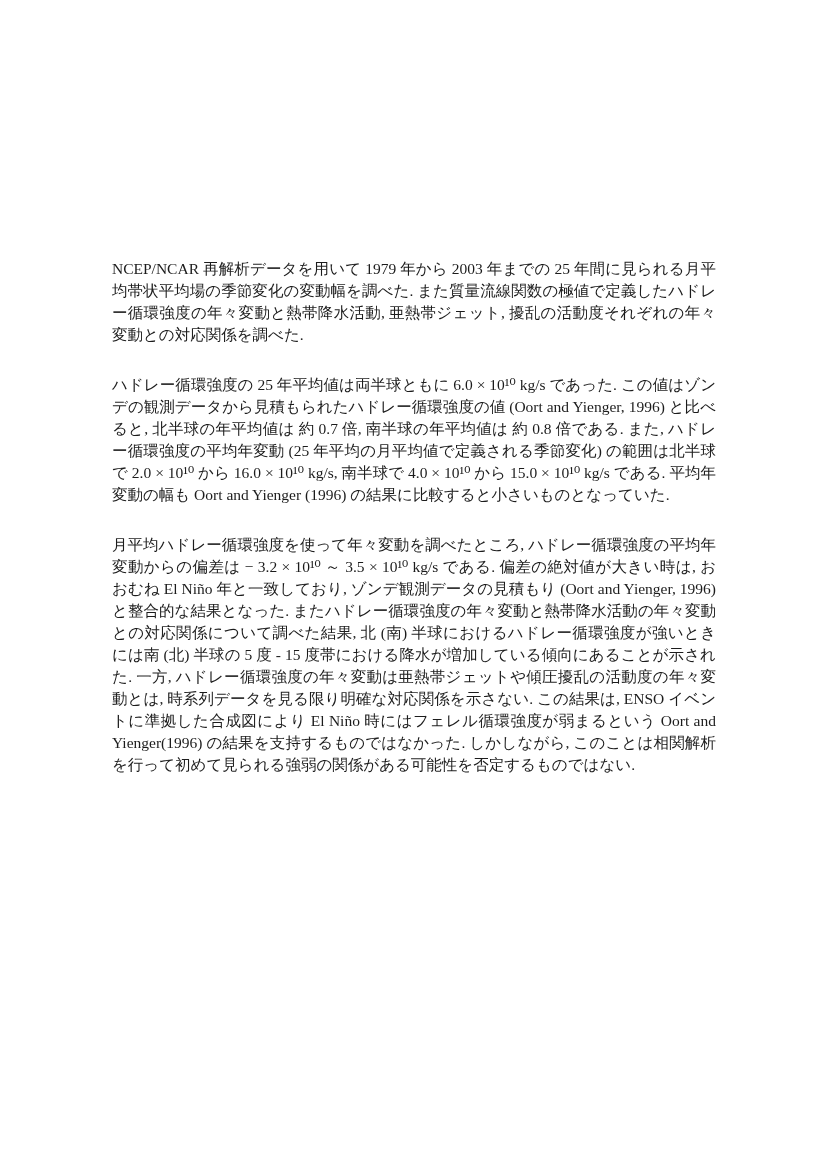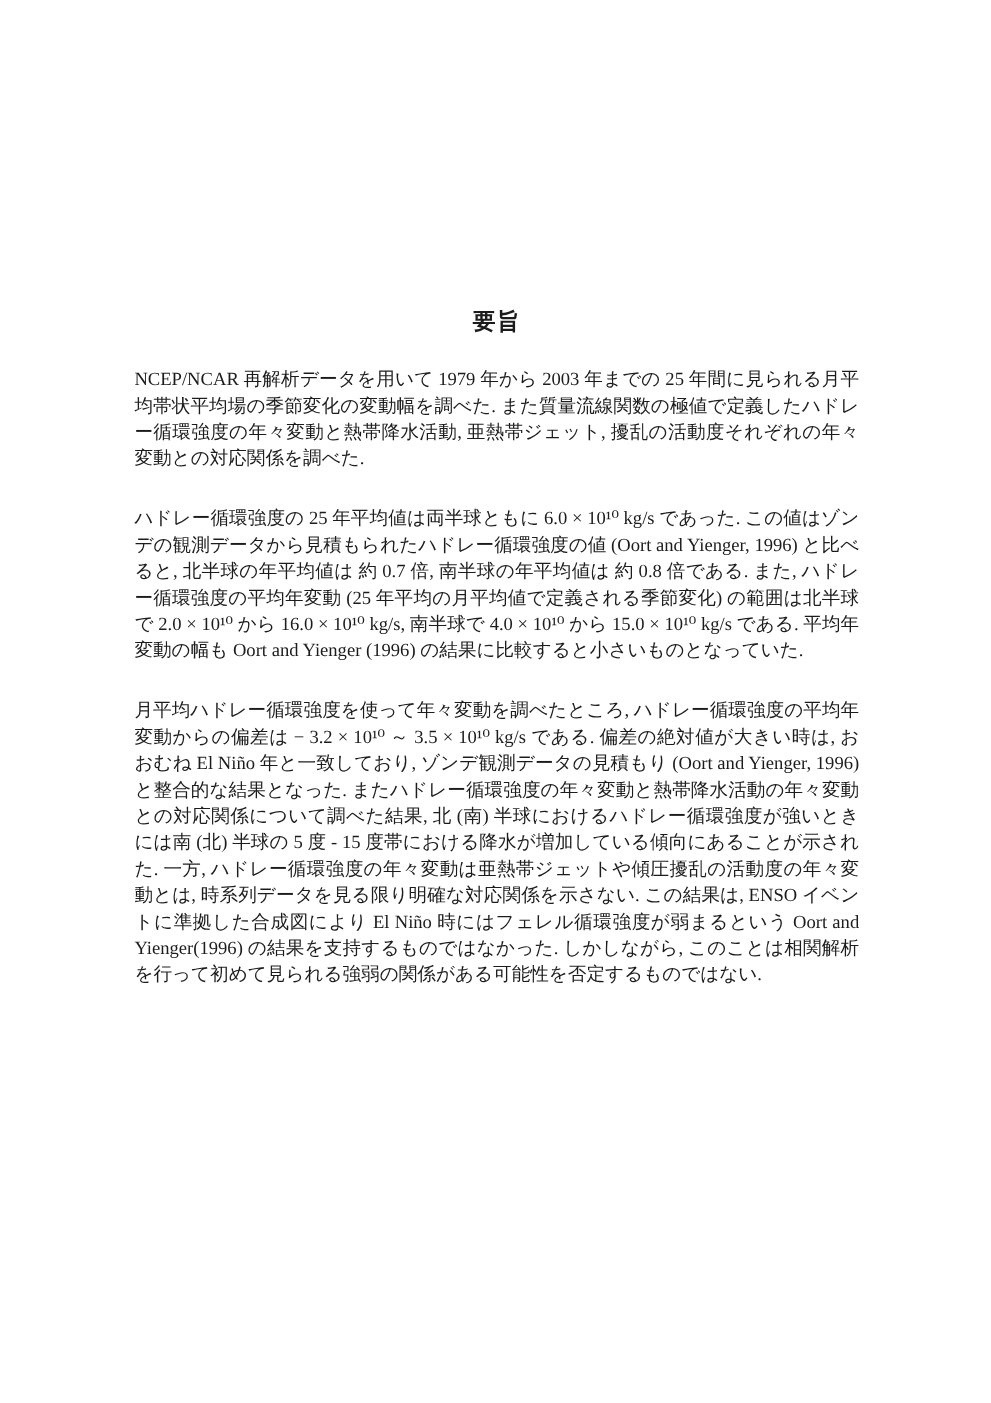--- a/index.html
+++ b/index.html
@@ -40,18 +40,17 @@
   }
   .para:last-child {
     margin-bottom: 4px;
   }
 </style>
 </head>
 <body>
 
 <div class="page">
   <div class="content">
-    <h1 class="abstract-title">要旨</h1>
     <p class="para">NCEP/NCAR 再解析データを用いて 1979 年から 2003 年までの 25 年間に見られる月平均帯状平均場の季節変化の変動幅を調べた. また質量流線関数の極値で定義したハドレー循環強度の年々変動と熱帯降水活動, 亜熱帯ジェット, 擾乱の活動度それぞれの年々変動との対応関係を調べた.</p>
     <p class="para">ハドレー循環強度の 25 年平均値は両半球ともに 6.0 × 10¹⁰ kg/s であった. この値はゾンデの観測データから見積もられたハドレー循環強度の値 (Oort and Yienger, 1996) と比べると, 北半球の年平均値は 約 0.7 倍, 南半球の年平均値は 約 0.8 倍である. また, ハドレー循環強度の平均年変動 (25 年平均の月平均値で定義される季節変化) の範囲は北半球で 2.0 × 10¹⁰ から 16.0 × 10¹⁰ kg/s, 南半球で 4.0 × 10¹⁰ から 15.0 × 10¹⁰ kg/s である. 平均年変動の幅も Oort and Yienger (1996) の結果に比較すると小さいものとなっていた.</p>
     <p class="para">月平均ハドレー循環強度を使って年々変動を調べたところ, ハドレー循環強度の平均年変動からの偏差は − 3.2 × 10¹⁰ ～ 3.5 × 10¹⁰ kg/s である. 偏差の絶対値が大きい時は, おおむね El Niño 年と一致しており, ゾンデ観測データの見積もり (Oort and Yienger, 1996) と整合的な結果となった. またハドレー循環強度の年々変動と熱帯降水活動の年々変動との対応関係について調べた結果, 北 (南) 半球におけるハドレー循環強度が強いときには南 (北) 半球の 5 度 - 15 度帯における降水が増加している傾向にあることが示された. 一方, ハドレー循環強度の年々変動は亜熱帯ジェットや傾圧擾乱の活動度の年々変動とは, 時系列データを見る限り明確な対応関係を示さない. この結果は, ENSO イベントに準拠した合成図により El Niño 時にはフェレル循環強度が弱まるという Oort and Yienger(1996) の結果を支持するものではなかった. しかしながら, このことは相関解析を行って初めて見られる強弱の関係がある可能性を否定するものではない.</p>
   </div>
 </div>
 
 </body></html>

